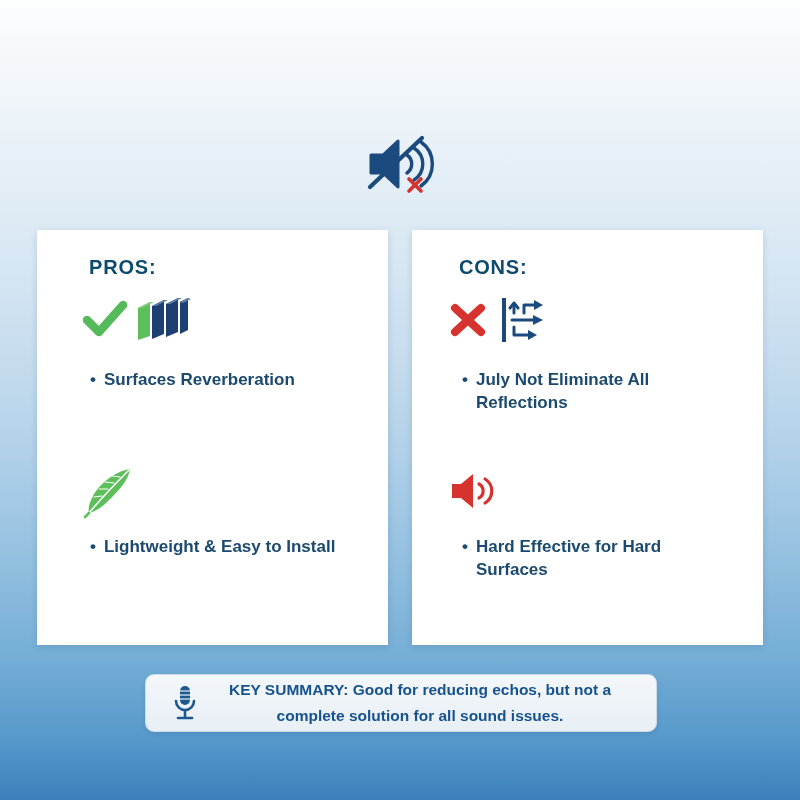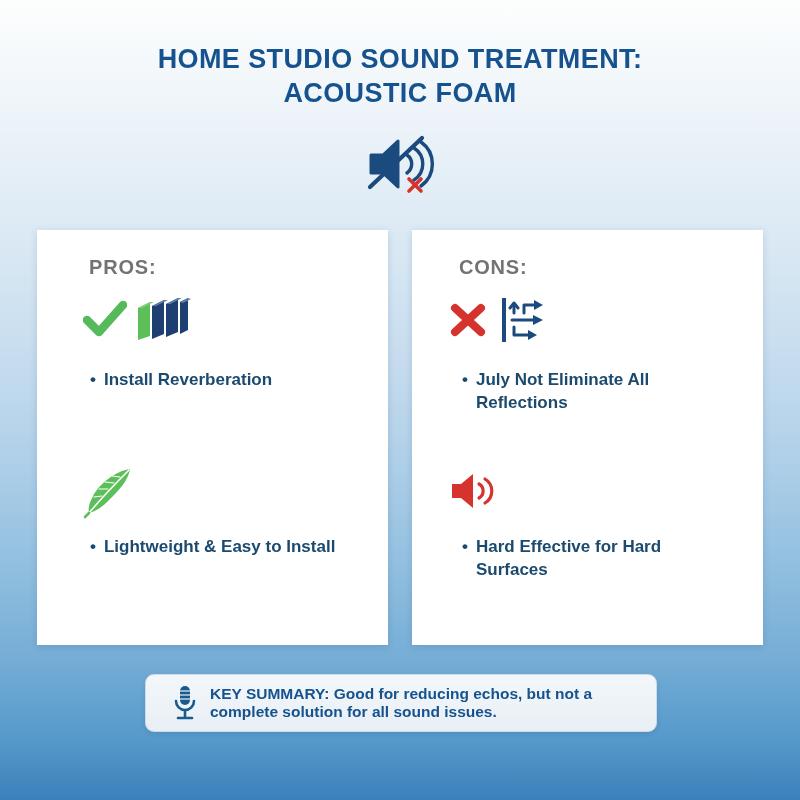--- a/index.html
+++ b/index.html
@@ -65,21 +65,21 @@
     height: 415px;
     background: #ffffff;
     box-shadow: 0 2px 7px rgba(30, 70, 110, 0.16);
   }
   #pros-card { left: 37px; }
   #cons-card { left: 412px; }
 
   .card-heading {
     position: absolute;
     top: 26px;
-    color: #737373;
+    color: #0c4a6e;
     font-size: 20px;
     font-weight: bold;
     letter-spacing: 0.8px;
   }
   #pros-card .card-heading { left: 52px; }
   #cons-card .card-heading { left: 47px; text-align: center; }
 
   
   .icon-row {
     position: absolute;
@@ -128,34 +128,30 @@
   #summary-mic {
     flex: 0 0 auto;
     width: 26px;
     height: 38px;
     margin-right: 12px;
   }
   #summary-text {
     color: #16538e;
     font-size: 15.5px;
     font-weight: bold;
-    line-height: 18px;
-    text-align: left;
+    line-height: 26px;
+    text-align: center;
     max-width: 420px;
   }
 </style>
 </head>
 <body>
 
 <div id="poster">
 
-  <div id="title-block">
-    <span class="title-line">HOME STUDIO SOUND TREATMENT:</span>
-    <span class="title-line">ACOUSTIC FOAM</span>
-  </div>
 
   <div id="hero-icon">
     <svg width="74" height="62" viewBox="0 0 74 62" xmlns="http://www.w3.org/2000/svg">
 
       <path d="M6 22 L18 22 L33 8 L33 54 L18 40 L6 40 Z" fill="#1b4a7e" stroke="#1b4a7e" stroke-width="3" stroke-linejoin="round"></path>
 
       <path d="M42 22 A11 11 0 0 1 42 40" fill="none" stroke="#1b4a7e" stroke-width="3.4" stroke-linecap="round"></path>
       <path d="M49 15 A19 19 0 0 1 49 47" fill="none" stroke="#1b4a7e" stroke-width="3.4" stroke-linecap="round"></path>
       <path d="M56 9 A27 27 0 0 1 56 53" fill="none" stroke="#1b4a7e" stroke-width="3.4" stroke-linecap="round"></path>
 
@@ -193,21 +189,21 @@
           <polygon points="32,10 44,4 48,4 36,10" fill="#5e7fab"></polygon>
 
           <polygon points="46,8 54,4 54,36 46,40" fill="#1e3f72"></polygon>
           <polygon points="46,8 54,4 57,5 49,9" fill="#5e7fab"></polygon>
         </svg>
       </span>
     </div>
 
     <div class="bullet-item" id="pros-text-1">
       <span class="bullet-dot">•</span>
-      <span>Install Reverberation</span>
+      <span>Surfaces Reverberation</span>
     </div>
 
     <div class="icon-row" id="pros-icon-row-2">
 
       <span>
         <svg width="56" height="54" viewBox="0 0 56 54" xmlns="http://www.w3.org/2000/svg">
           <path d="M48 4 C34 6 18 18 11 31 C7 38 6 44 7 48 C12 47 19 43 25 37 C37 26 47 14 48 4 Z" fill="#5cbf5a"></path>
           <path d="M47 5 C38 14 22 30 7 48" fill="none" stroke="#ffffff" stroke-width="1.6" stroke-linecap="round"></path>
           <g stroke="#ffffff" stroke-width="1.2" stroke-linecap="round">
             <line x1="38" y1="12" x2="30" y2="11"></line>

